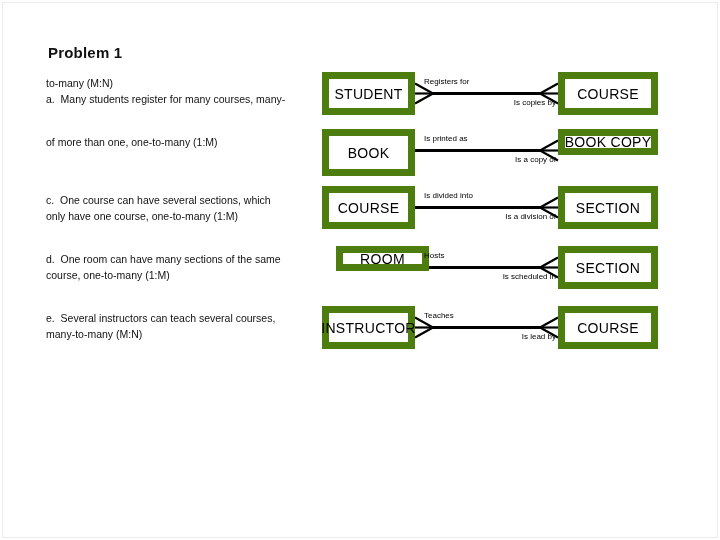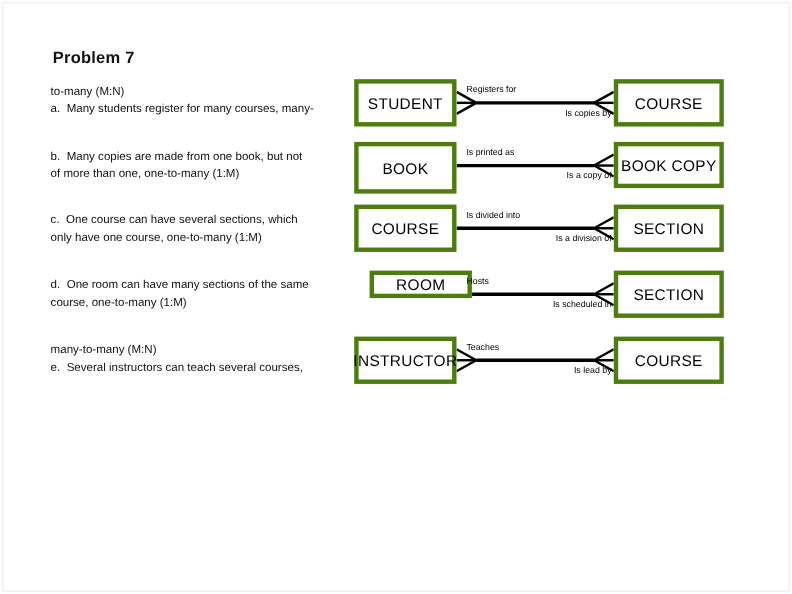--- a/index.html
+++ b/index.html
@@ -11,56 +11,55 @@
   .page-title {
     position:absolute; left:48px; top:44px; margin:0;
     font-size:15px; font-weight:bold; letter-spacing:0.2px; color:#111;
   }
   .problem-item { position:absolute; left:46px; }
   .problem-line {
     font-size:10.5px; line-height:16px; white-space:pre; color:#111;
   }
   .entity-box {
     position:absolute; box-sizing:border-box;
-    border:4px solid #4d7c0f; background:#fff;
+    border:7px solid #4d7c0f; background:#fff;
     display:flex; align-items:center; justify-content:center;
     font-size:14px; letter-spacing:0.3px; white-space:nowrap; color:#000;
   }
   .conn-label {
     position:absolute; font-size:8px; line-height:9px; color:#000;
     white-space:nowrap;
   }
   .conn-label.bottom { width:126px; text-align:right; }
   #connector-svg { position:absolute; left:0; top:0; pointer-events:none; }
 </style>
 </head>
 <body>
 
 <div class="page">
-  <h1 class="page-title">Problem 7</h1>
+  <h1 class="page-title">Problem 1</h1>
   <div id="problems">
       <div class="problem-item" style="top: 75px;">
         <div class="problem-line">to-many (M:N)</div>
         <div class="problem-line">a.  Many students register for many courses, many-</div>
       </div>
       <div class="problem-item" style="top: 134px;">
-        <div class="problem-line">b.  Many copies are made from one book, but not</div>
         <div class="problem-line">of more than one, one-to-many (1:M)</div>
       </div>
       <div class="problem-item" style="top: 192px;">
         <div class="problem-line">c.  One course can have several sections, which</div>
         <div class="problem-line">only have one course, one-to-many (1:M)</div>
       </div>
       <div class="problem-item" style="top: 251px;">
         <div class="problem-line">d.  One room can have many sections of the same</div>
         <div class="problem-line">course, one-to-many (1:M)</div>
       </div>
       <div class="problem-item" style="top: 310px;">
+        <div class="problem-line">e.  Several instructors can teach several courses,</div>
         <div class="problem-line">many-to-many (M:N)</div>
-        <div class="problem-line">e.  Several instructors can teach several courses,</div>
       </div>
     </div>
   <div id="diagram">
     <svg id="connector-svg" width="720" height="540">
         <line x1="433" y1="93.5" x2="540" y2="93.5" stroke="#000000" stroke-width="3"></line>
         <line x1="415" y1="83.5" x2="433" y2="93.5" stroke="#000000" stroke-width="2.2"></line>
         <line x1="415" y1="93.5" x2="433" y2="93.5" stroke="#000000" stroke-width="2.2"></line>
         <line x1="415" y1="103.5" x2="433" y2="93.5" stroke="#000000" stroke-width="2.2"></line>
         <line x1="558" y1="83.5" x2="540" y2="93.5" stroke="#000000" stroke-width="2.2"></line>
         <line x1="558" y1="93.5" x2="540" y2="93.5" stroke="#000000" stroke-width="2.2"></line>
@@ -83,21 +82,21 @@
         <line x1="415" y1="337.5" x2="433" y2="327.5" stroke="#000000" stroke-width="2.2"></line>
         <line x1="558" y1="317.5" x2="540" y2="327.5" stroke="#000000" stroke-width="2.2"></line>
         <line x1="558" y1="327.5" x2="540" y2="327.5" stroke="#000000" stroke-width="2.2"></line>
         <line x1="558" y1="337.5" x2="540" y2="327.5" stroke="#000000" stroke-width="2.2"></line>
       </svg>
   <div class="entity-box" style="left: 322px; top: 72px; width: 93px; height: 43px;">STUDENT</div>
       <div class="entity-box" style="left: 558px; top: 72px; width: 100px; height: 43px;">COURSE</div>
       <div class="conn-label top" style="left: 424px; top: 76.5px;">Registers for</div>
       <div class="conn-label bottom" style="left: 430px; top: 97.5px;">Is copies by</div>
       <div class="entity-box" style="left: 322px; top: 129px; width: 93px; height: 47px;">BOOK</div>
-      <div class="entity-box" style="left: 558px; top: 129px; width: 100px; height: 42px;">BOOK COPY</div>
+      <div class="entity-box" style="left: 558px; top: 129px; width: 100px; height: 26px;">BOOK COPY</div>
       <div class="conn-label top" style="left: 424px; top: 133.5px;">Is printed as</div>
       <div class="conn-label bottom" style="left: 430px; top: 154.5px;">Is a copy of</div>
       <div class="entity-box" style="left: 322px; top: 186px; width: 93px; height: 43px;">COURSE</div>
       <div class="entity-box" style="left: 558px; top: 186px; width: 100px; height: 43px;">SECTION</div>
       <div class="conn-label top" style="left: 424px; top: 190.5px;">Is divided into</div>
       <div class="conn-label bottom" style="left: 430px; top: 211.5px;">Is a division of</div>
       <div class="entity-box" style="left: 336px; top: 246px; width: 93px; height: 25px;">ROOM</div>
       <div class="entity-box" style="left: 558px; top: 246px; width: 100px; height: 43px;">SECTION</div>
       <div class="conn-label top" style="left: 424px; top: 250.5px;">Hosts</div>
       <div class="conn-label bottom" style="left: 430px; top: 271.5px;">Is scheduled in</div>

